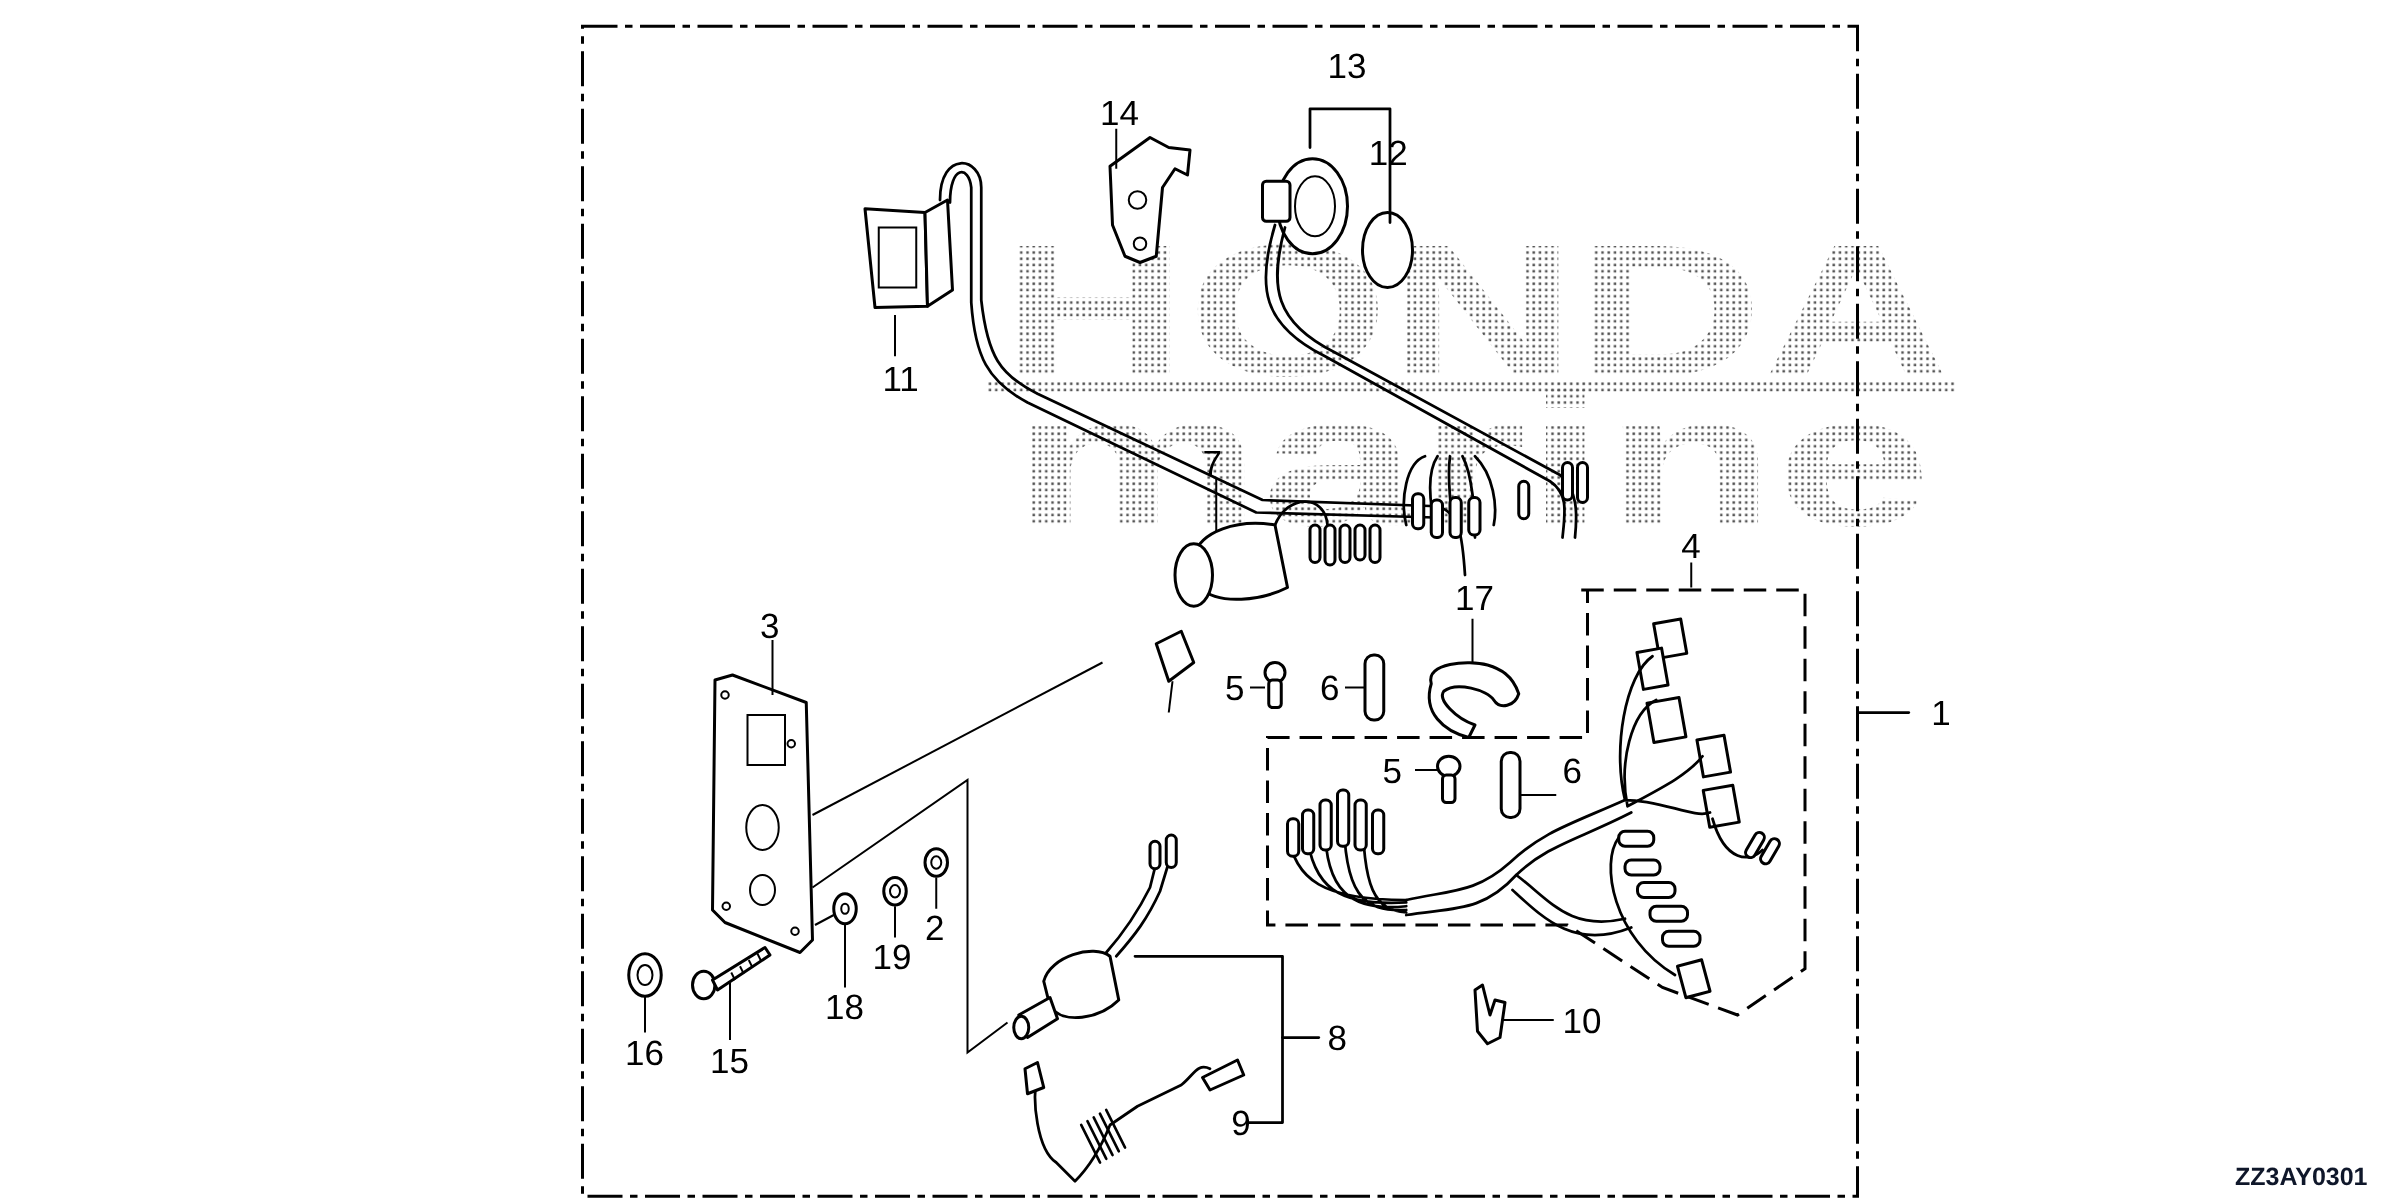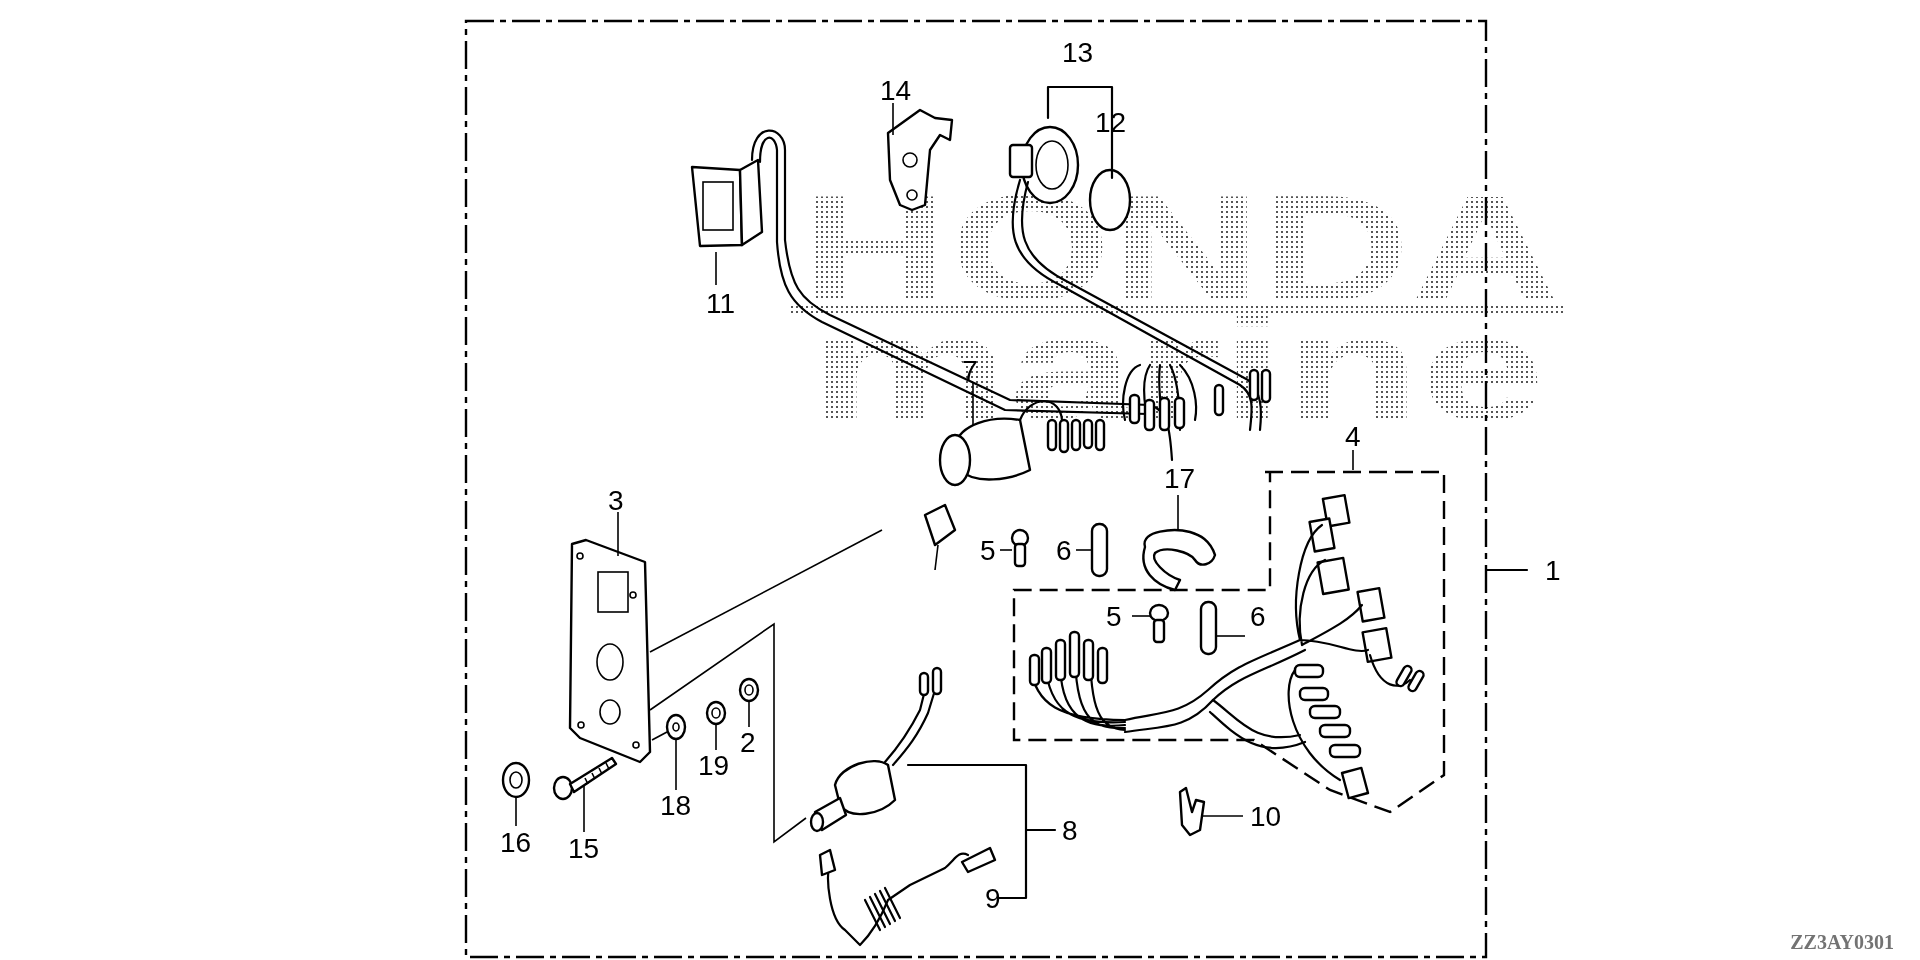--- a/index.html
+++ b/index.html
@@ -6,22 +6,22 @@
   body { width: 1920px; height: 960px; overflow: hidden; position: relative;
          font-family: "Liberation Sans", sans-serif; }
   #diagram { position: absolute; left: 0; top: 0; width: 1920px; height: 960px; }
   .ln { fill: none; stroke: #000; stroke-width: 2.2; stroke-linejoin: round; stroke-linecap: round; }
   .thin { fill: none; stroke: #000; stroke-width: 1.6; }
   .dash { fill: none; stroke: #000; stroke-width: 2.4; stroke-dasharray: 28 6 6 6; }
   .dash2 { fill: none; stroke: #000; stroke-width: 2.4; stroke-dasharray: 18 8; }
   .part { fill: #fff; stroke: #000; stroke-width: 2.4; stroke-linejoin: round; }
   .lbl { font-family: "Liberation Sans", sans-serif; font-size: 28px; fill: #000; }
   .wm { font-family: "Liberation Sans", sans-serif; font-weight: bold; fill: url(#dots); }
-  .code { position: absolute; right: 26px; bottom: 6px; font-size: 20px; font-weight: bold; color: #737373;
-          font-family: Liberation Serif, serif; }
+  .code { position: absolute; right: 26px; bottom: 6px; font-size: 20px; font-weight: bold; color: #0f172a;
+          font-family: Liberation Sans, sans-serif; }
 </style>
 </head>
 <body>
 
 <svg id="diagram" viewBox="0 0 1920 960" xmlns="http://www.w3.org/2000/svg">
   <defs>
     <pattern id="dots" width="5" height="5" patternUnits="userSpaceOnUse">
       <rect x="1" y="1" width="2" height="2" fill="#555"></rect>
     </pattern>
   </defs>

